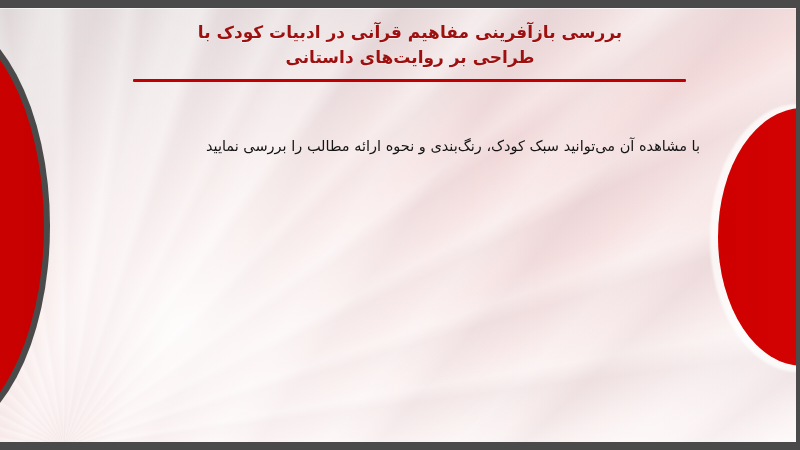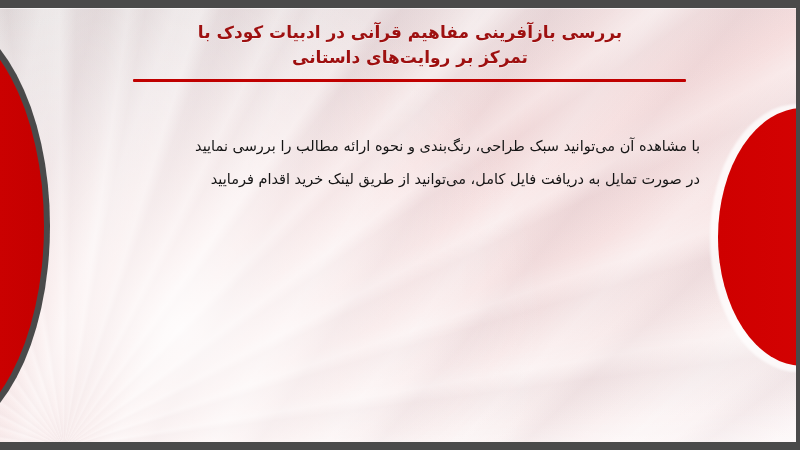--- a/index.html
+++ b/index.html
@@ -185,28 +185,27 @@
     <div class="glow"></div>
 
     <div class="oval-right-halo"></div>
     <div class="oval-right"></div>
 
     <div class="oval-left-ring"></div>
     <div class="oval-left"></div>
 
     <div class="title-block">
       <div class="title-line">بررسی بازآفرینی مفاهیم قرآنی در ادبیات کودک با</div>
-      <div class="title-line">تمرکز بر روایت‌های داستانی</div>
+      <div class="title-line">طراحی بر روایت‌های داستانی</div>
     </div>
 
     <div class="rule"></div>
 
     <div class="body-block">
-      <div class="body-line">با مشاهده آن می‌توانید سبک طراحی، رنگ‌بندی و نحوه ارائه مطالب را بررسی نمایید</div>
-      <div class="body-line">در صورت تمایل به دریافت فایل کامل، می‌توانید از طریق لینک خرید اقدام فرمایید</div>
+      <div class="body-line">با مشاهده آن می‌توانید سبک کودک، رنگ‌بندی و نحوه ارائه مطالب را بررسی نمایید</div>
     </div>
 
   </div>
 
   <div class="edge-top"></div>
   <div class="edge-bottom"></div>
   <div class="edge-right"></div>
 
 </div>
 

